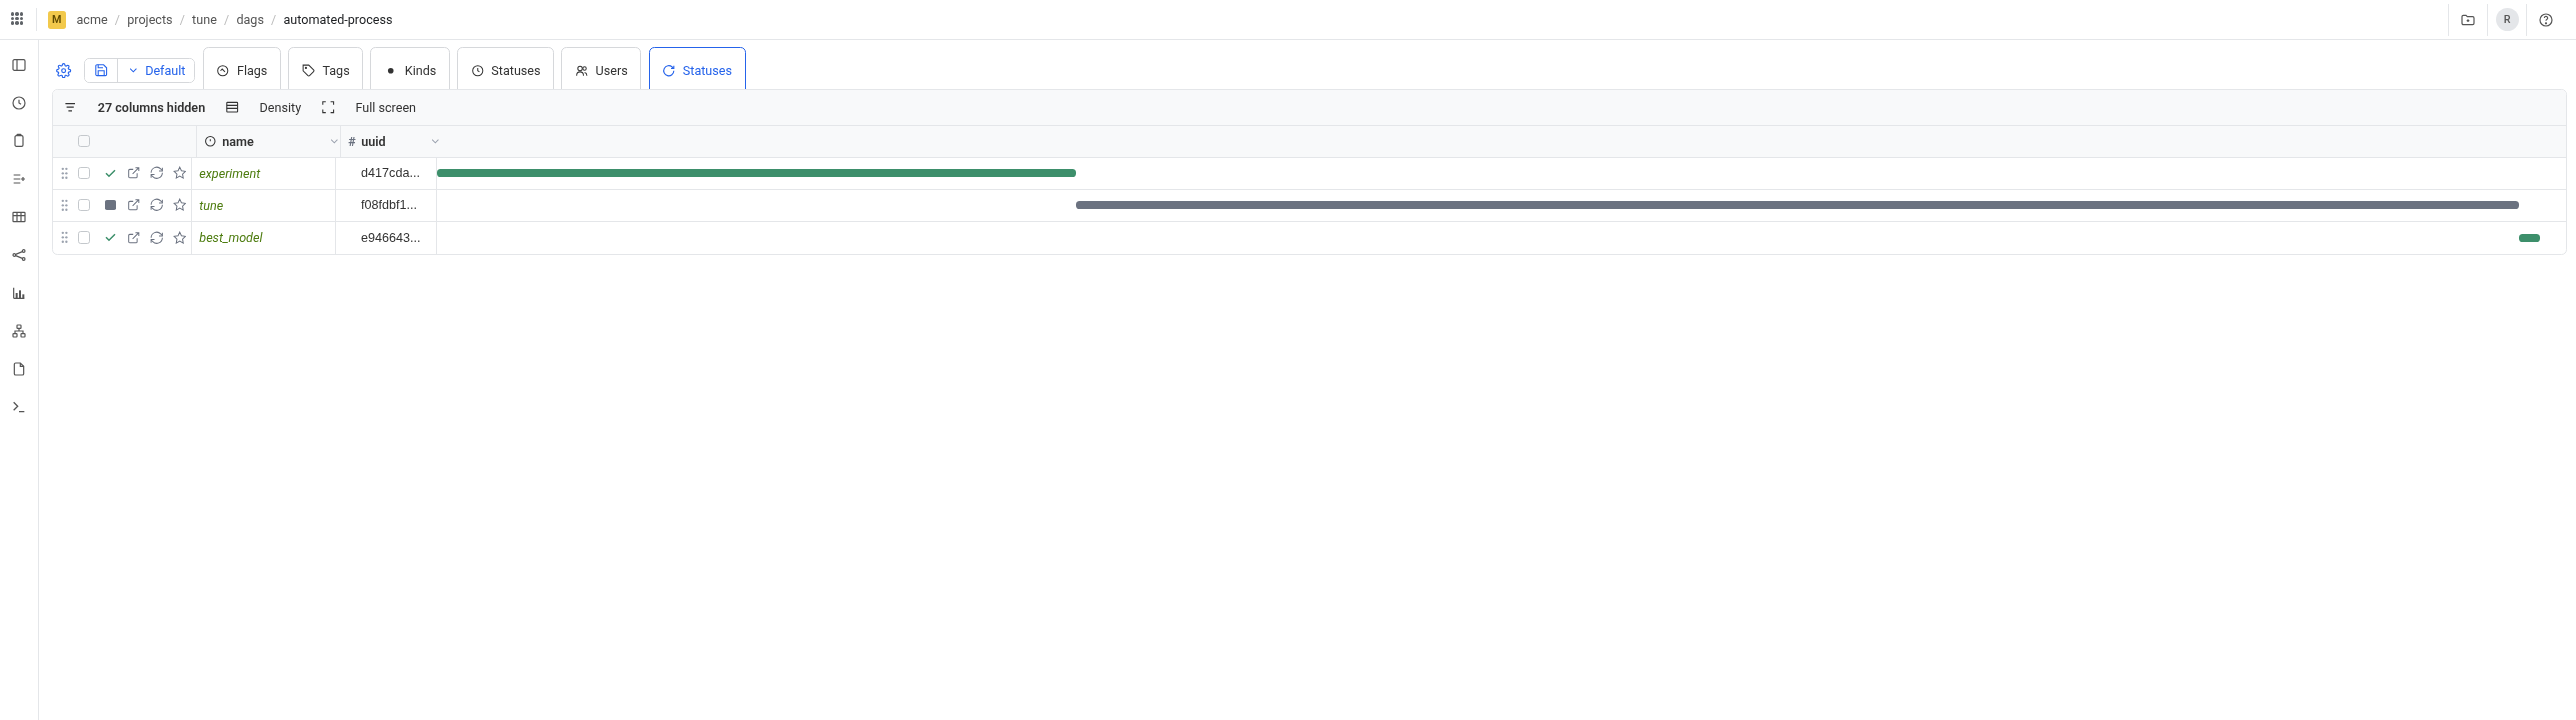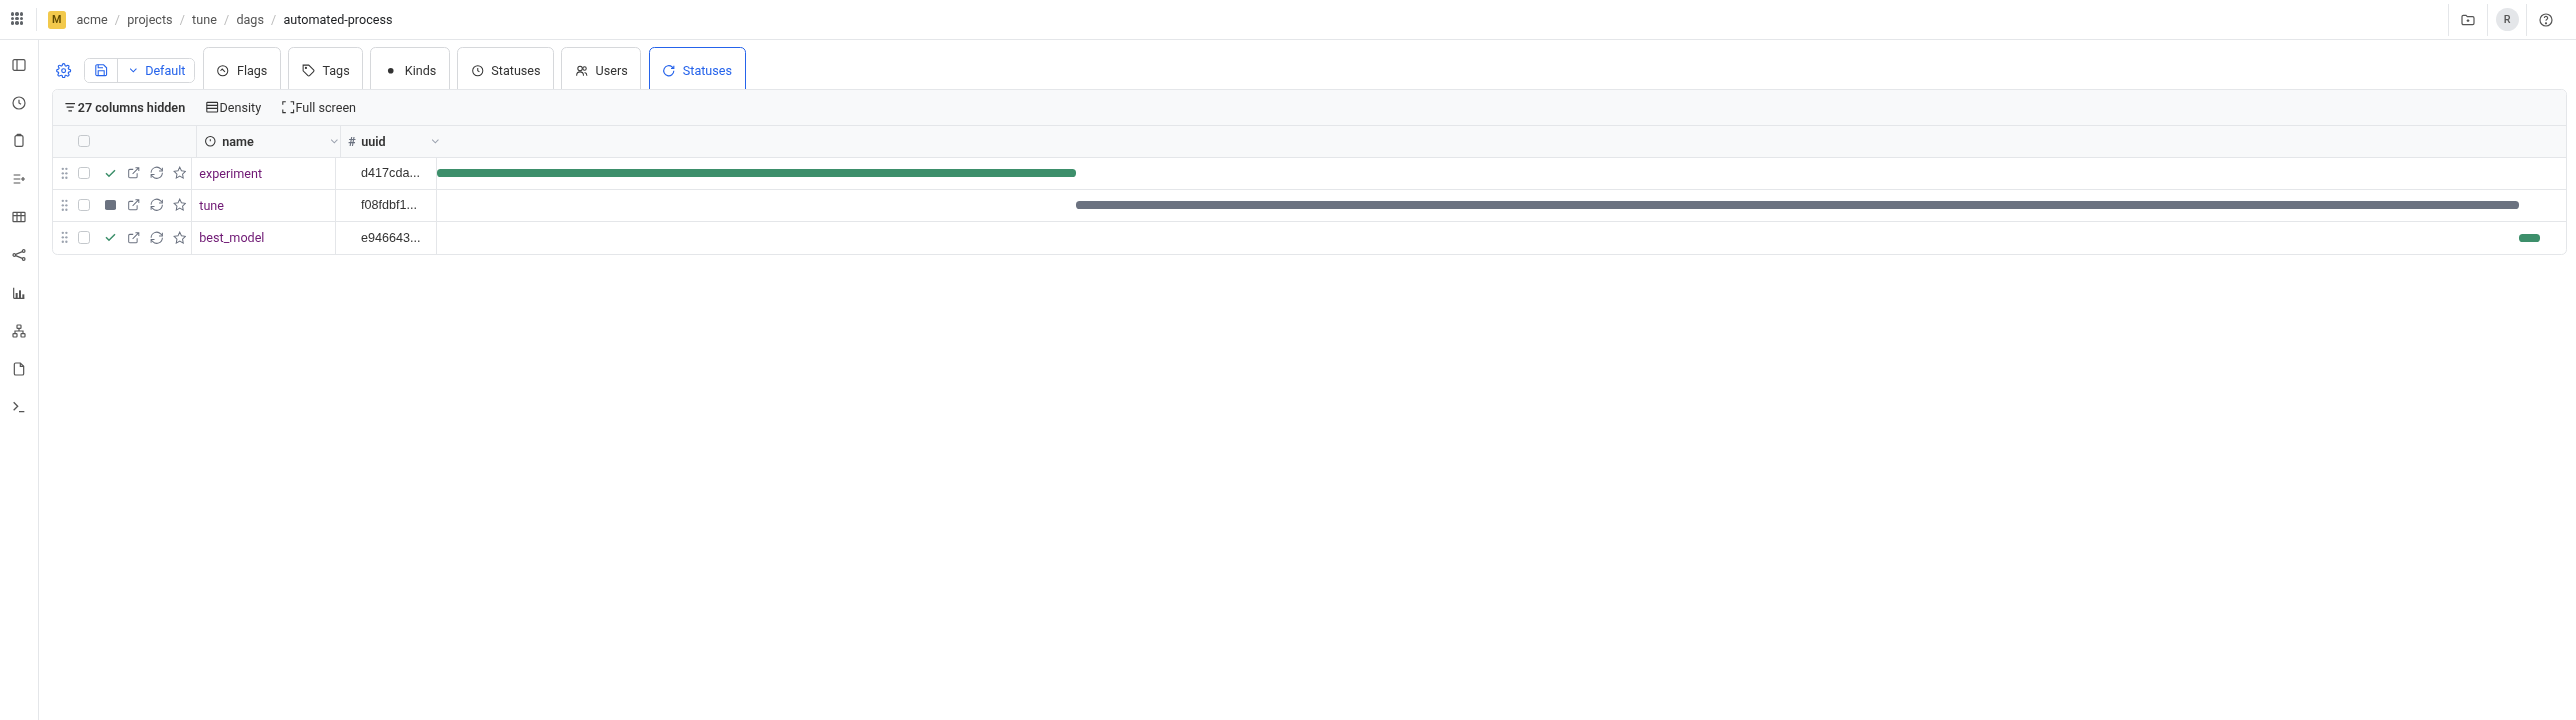--- a/index.html
+++ b/index.html
@@ -40,40 +40,40 @@
     .filter-btn.primary { color: #2563eb; border-color: #2563eb; }
     .filter-btn svg { flex-shrink: 0; }
 
     .subheader { display: flex; align-items: center; gap: 12.6px; height: 36px; padding-left: 3.6px; }
     .sub-icon { color: #6b7280; display: flex; align-items: center; }
     .sub-dash { width: 10.8px; height: 0.9px; background: #cbd5e1; }
     .sub-text { color: #555; }
 
     .table-wrap { border: 0.9px solid #e4e6e9; border-radius: 5.4px; overflow: hidden; }
     .table-bar { height: 36px; background: #f8f9fa; border-bottom: 0.9px solid #e4e6e9; display: flex; align-items: center; padding: 0 10.8px; gap: 20px; }
-    .bar-item { display: flex; align-items: center; gap: 0; cursor: pointer; color: #333; }
+    .bar-item { display: flex; align-items: center; gap: 20px; cursor: pointer; color: #333; }
     .bar-item.bold { font-weight: 600; }
     
     .table-head { height: 32px; background: #f8f9fa; border-bottom: 0.9px solid #e4e6e9; display: flex; align-items: center; }
     .col-actions { width: 97px; display: flex; align-items: center; justify-content: center; gap: 7.2px; }
     .col-name { width: 144px; display: flex; align-items: center; gap: 5.4px; padding-left: 7.2px; border-left: 0.9px solid #e4e6e9; height: 100%; font-weight: 600; color: #333; }
     .col-uuid { width: 101px; display: flex; align-items: center; gap: 5.4px; padding-left: 7.2px; border-left: 0.9px solid #e4e6e9; height: 100%; font-weight: 600; color: #333; }
     .col-timeline { flex: 1; display: flex; align-items: center; gap: 5.4px; padding-left: 7.2px; padding-right: 10.8px; border-left: 0.9px solid #e4e6e9; height: 100%; font-weight: 600; color: #333; }
     .col-head-dd { margin-left: auto; color: #9ca3af; }
 
     .table-row { height: 32px; border-bottom: 0.9px solid #e4e6e9; display: flex; align-items: center; }
     .table-row:last-child { border-bottom: none; }
     .row-drag { width: 16px; display: flex; align-items: center; justify-content: center; color: #9ca3af; cursor: grab; padding-left: 7.2px; }
     .row-check { width: 30.5px; display: flex; align-items: center; justify-content: center; }
     .cb { width: 12.6px; height: 12.6px; border: 1.3px solid #c4c8cc; border-radius: 2.7px; cursor: pointer; }
     .row-status { width: 23px; display: flex; align-items: center; justify-content: center; }
     .status-done { color: #3d8f6b; }
     .status-stop { width: 10.8px; height: 10.8px; background: #6b7280; border-radius: 1.8px; }
     .row-icon { width: 23px; display: flex; align-items: center; justify-content: center; color: #6b7280; cursor: pointer; }
-    .row-name { width: 144px; padding-left: 7.2px; border-left: 0.9px solid #e4e6e9; height: 100%; display: flex; align-items: center; color: #701a75; }
+    .row-name { width: 144px; padding-left: 7.2px; border-left: 0.9px solid #e4e6e9; height: 100%; display: flex; align-items: center; color: #4d7c0f; font-style: italic; }
     .row-uuid { width: 101px; padding-left: 25px; border-left: 0.9px solid #e4e6e9; height: 100%; display: flex; align-items: center; color: #333; font-family: Liberation Sans, sans-serif; overflow: hidden; white-space: nowrap; }
     .row-timeline { flex: 1; padding-left: 7.2px; padding-right: 10.8px; border-left: 0.9px solid #e4e6e9; height: 100%; display: flex; align-items: center; position: relative; }
     .tl-bar { position: absolute; height: 8px; border-radius: 3.6px; }
     .tl-green { background: #3d8f6b; }
     .tl-grey { background: #6b7280; }
 
     svg { display: block; }
   </style>
 </head>
 <body>

